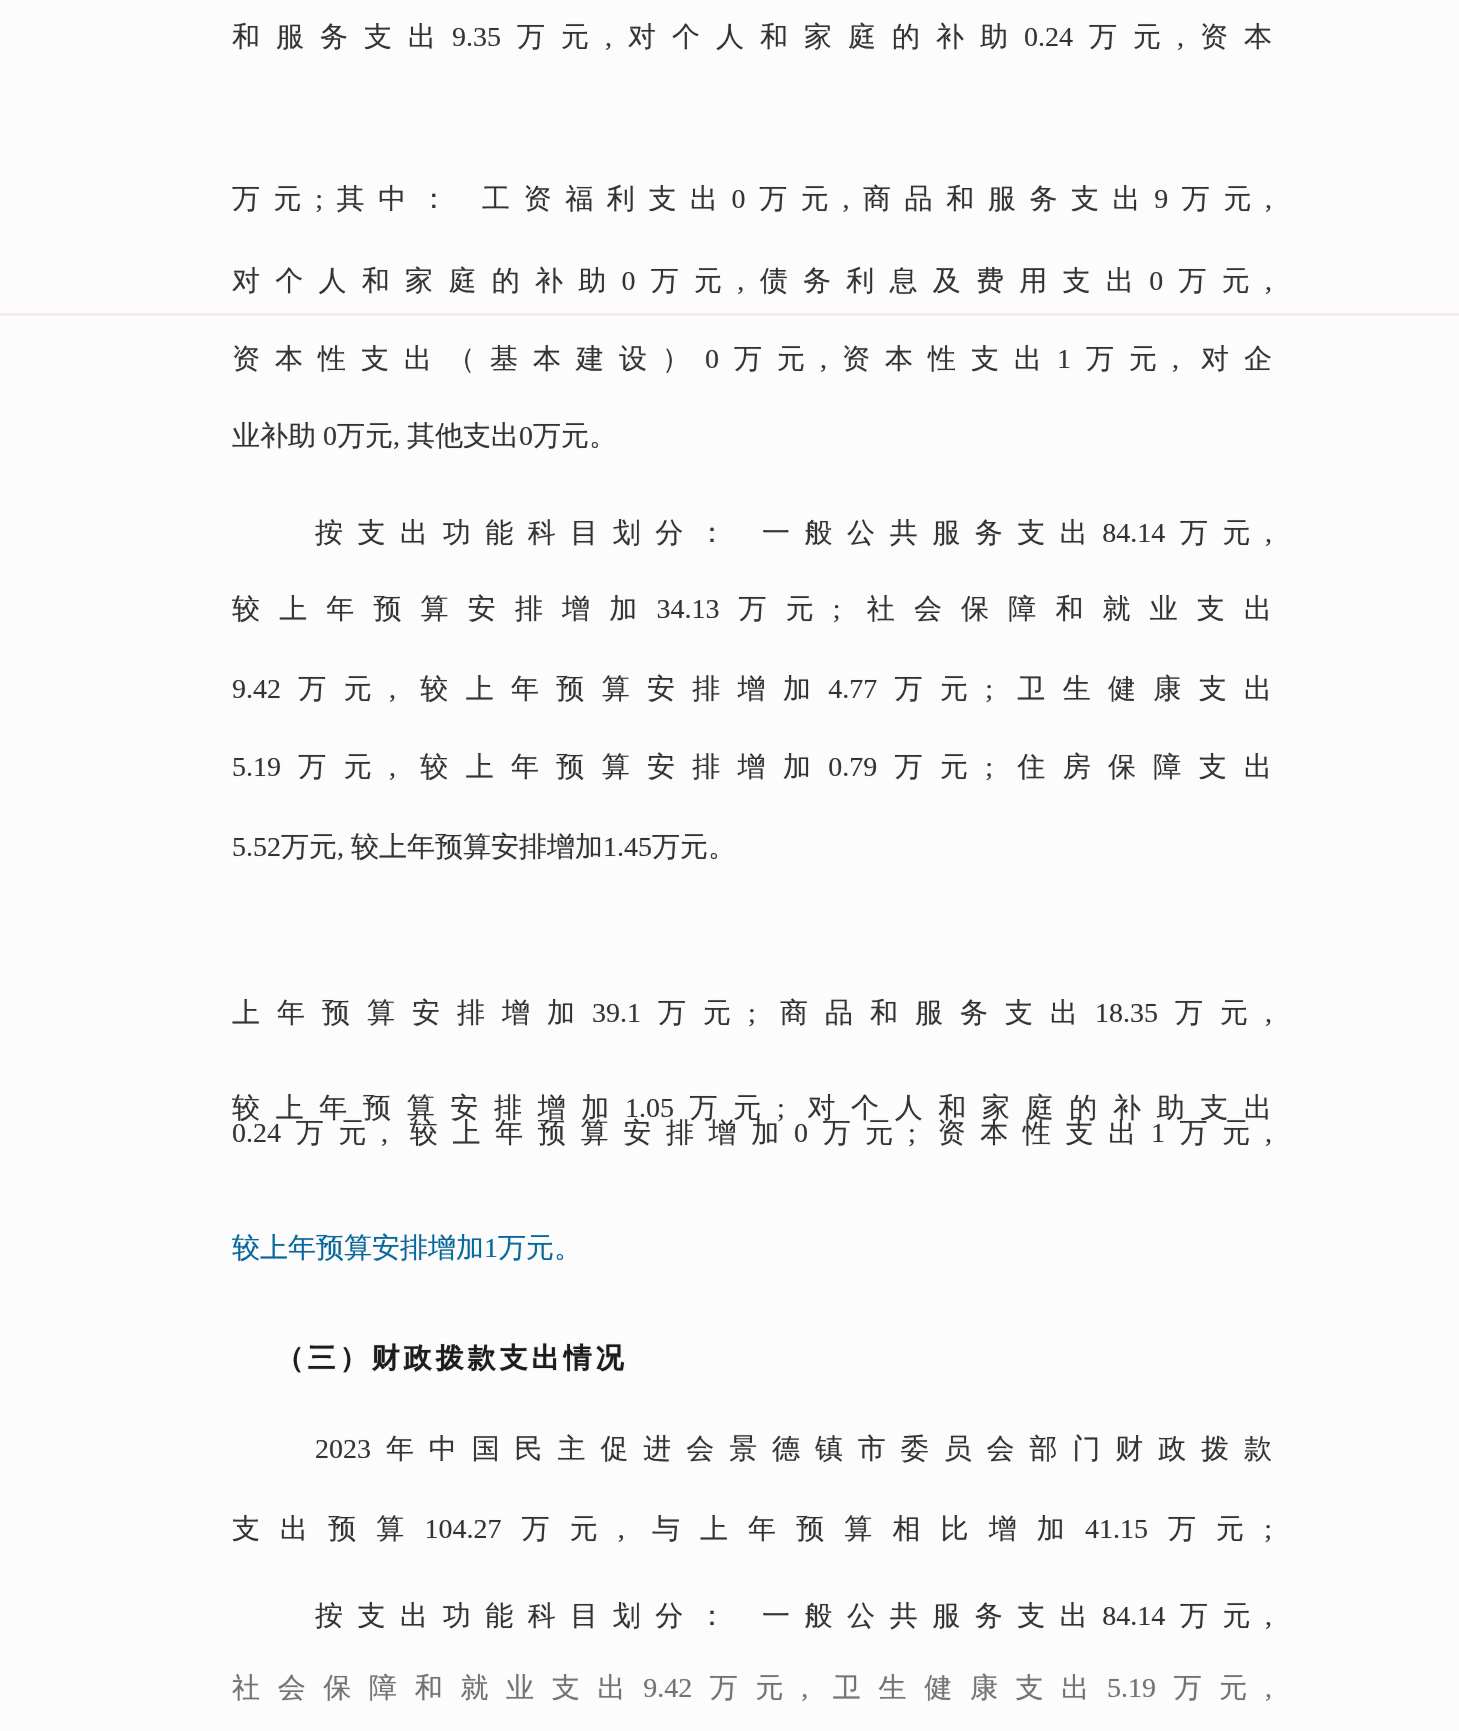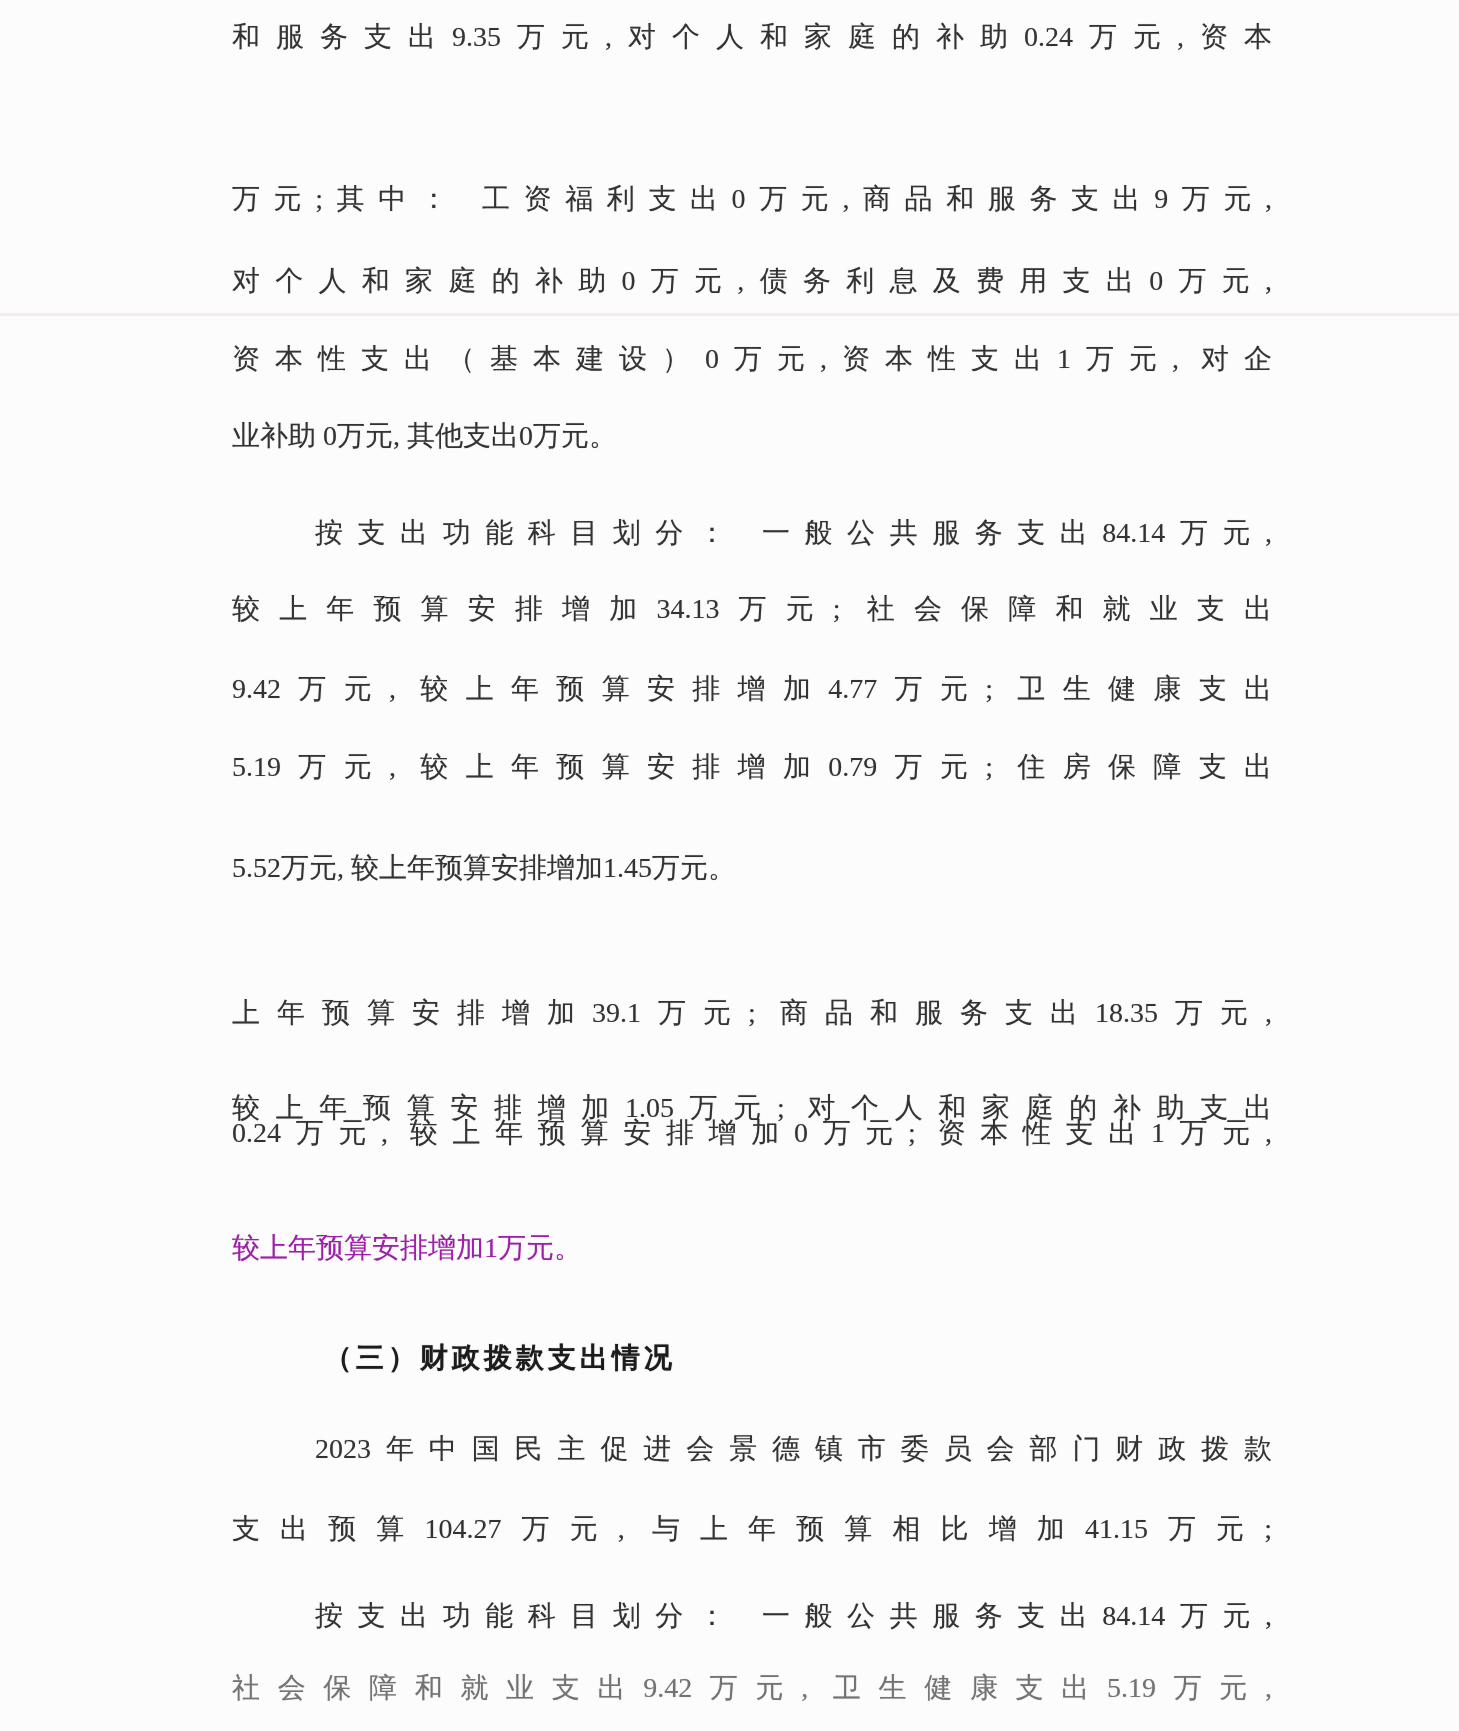--- a/index.html
+++ b/index.html
@@ -45,21 +45,20 @@
   }
   .heading {
     left: 276px;
     width: 980px;
     text-align: left;
     text-align-last: left;
     font-weight: bold;
     letter-spacing: 4px;
     color: #1c1c1c;
     text-shadow: 0 0 1px rgba(30,30,30,0.55);
-    margin-left: 48px;
   }
   .scan-line {
     position: absolute;
     left: 0;
     top: 313px;
     width: 1459px;
     height: 3px;
     background: #f0dede;
     opacity: 0.55;
   }
@@ -73,26 +72,26 @@
   <div class="line body-line" style="top: 12px; color: rgb(51, 51, 51);">和服务支出9.35万元,对个人和家庭的补助0.24万元,资本</div>
   <div class="line body-line" style="top: 174px; color: rgb(51, 51, 51);">万元;其中： 工资福利支出0万元,商品和服务支出9万元,</div>
   <div class="line body-line" style="top: 256px; color: rgb(51, 51, 51);">对个人和家庭的补助0万元,债务利息及费用支出0万元,</div>
   <div class="line body-line" style="top: 334px; color: rgb(51, 51, 51);">资本性支出（基本建设）0万元,资本性支出1万元, 对企</div>
   <div class="line body-line para-end" style="top: 411px; color: rgb(51, 51, 51);">业补助 0万元, 其他支出0万元。</div>
 
   <div class="line indent-line" style="top: 508px; color: rgb(51, 51, 51);">按支出功能科目划分： 一般公共服务支出84.14万元,</div>
   <div class="line body-line" style="top: 584px; color: rgb(51, 51, 51);">较上年预算安排增加34.13万元; 社会保障和就业支出</div>
   <div class="line body-line" style="top: 664px; color: rgb(51, 51, 51);">9.42万元, 较上年预算安排增加4.77万元; 卫生健康支出</div>
   <div class="line body-line" style="top: 742px; color: rgb(51, 51, 51);">5.19万元, 较上年预算安排增加0.79万元; 住房保障支出</div>
-  <div class="line body-line para-end" style="top: 843px; color: rgb(51, 51, 51);">5.52万元, 较上年预算安排增加1.45万元。</div>
+  <div class="line body-line para-end" style="top: 822px; color: rgb(51, 51, 51);">5.52万元, 较上年预算安排增加1.45万元。</div>
 
   <div class="line body-line" style="top: 988px; color: rgb(51, 51, 51);">上年预算安排增加39.1万元; 商品和服务支出18.35万元,</div>
   <div class="line body-line" style="top: 1067px; color: rgb(51, 51, 51); margin-top: 16px;">较上年预算安排增加1.05万元; 对个人和家庭的补助支出</div>
   <div class="line body-line" style="top: 1080px; color: rgb(51, 51, 51); margin-top: 28px;">0.24万元, 较上年预算安排增加0万元; 资本性支出1万元,</div>
-  <div class="line body-line para-end" style="top: 1223px; color: #a21caf;">较上年预算安排增加1万元。</div>
+  <div class="line body-line para-end" style="top: 1223px; color: #0369a1;">较上年预算安排增加1万元。</div>
 
   <div class="line heading" style="top: 1333px; color: rgb(28, 28, 28);">（三）财政拨款支出情况</div>
 
   <div class="line indent-line" style="top: 1424px; color: rgb(51, 51, 51);">2023年中国民主促进会景德镇市委员会部门财政拨款</div>
   <div class="line body-line" style="top: 1504px; color: rgb(51, 51, 51);">支出预算104.27万元, 与上年预算相比增加41.15万元;</div>
 
   <div class="line indent-line" style="top: 1591px; color: rgb(51, 51, 51);">按支出功能科目划分： 一般公共服务支出84.14万元,</div>
   <div class="line body-line" style="top: 1663px; color: #737373;">社会保障和就业支出9.42万元, 卫生健康支出5.19万元,</div>
 </div>
 

